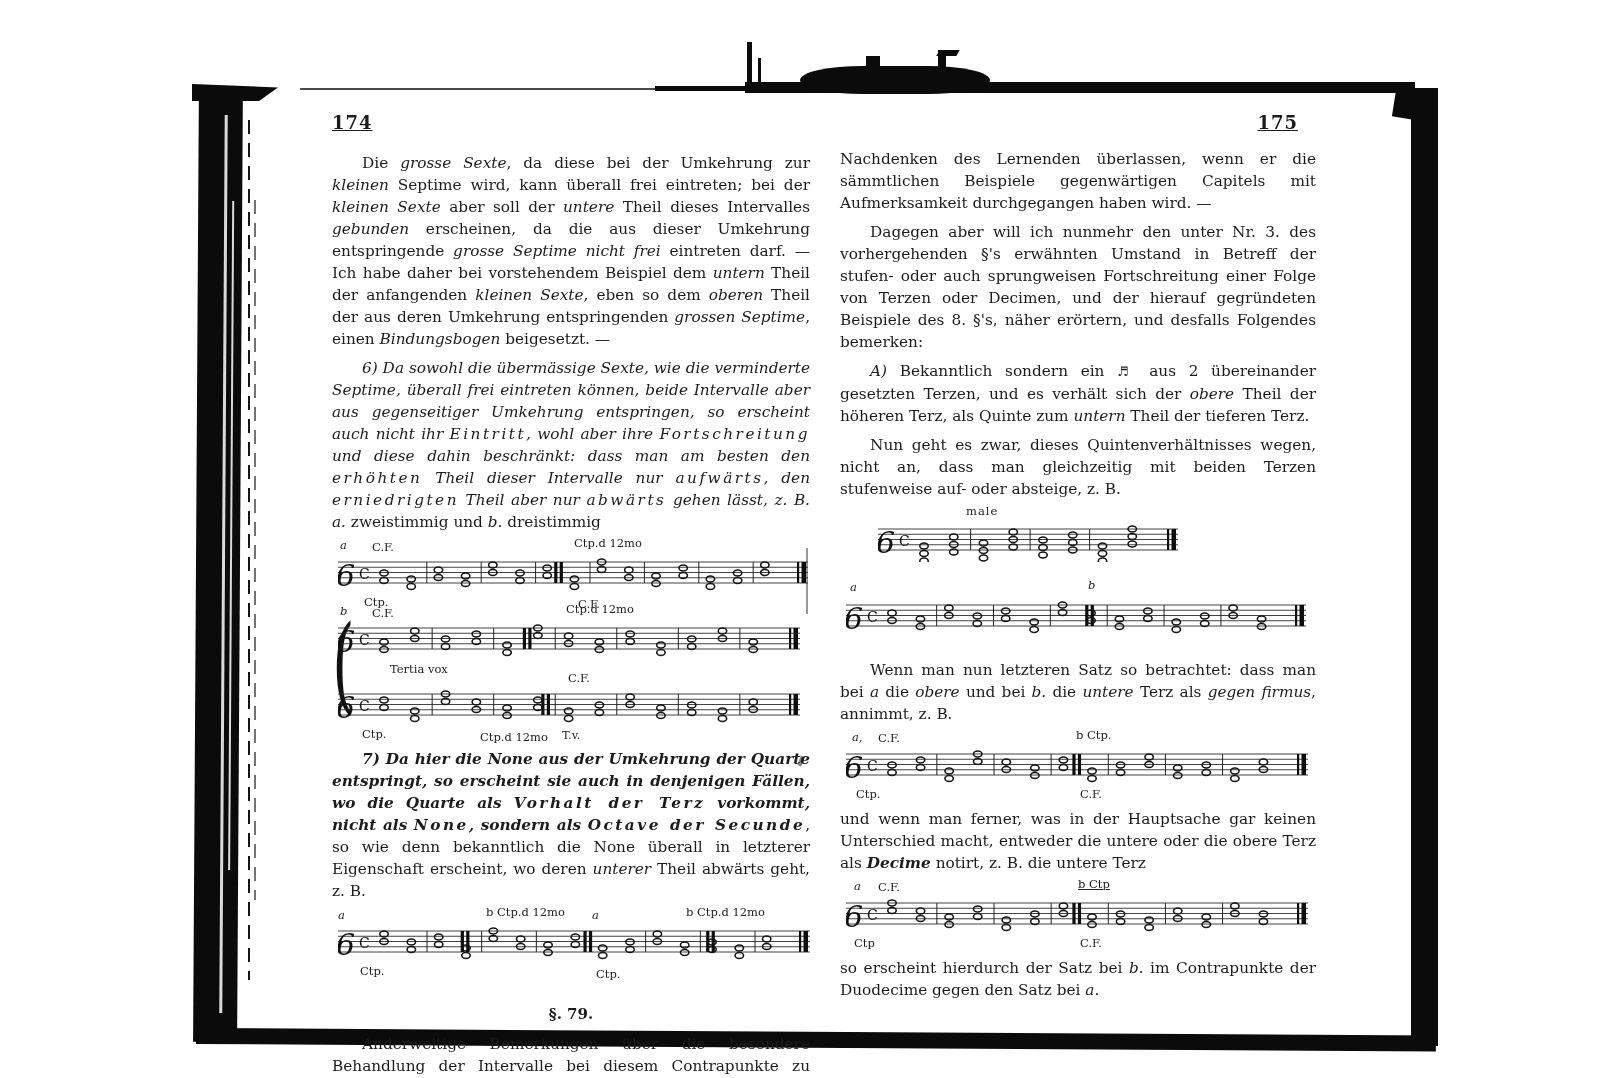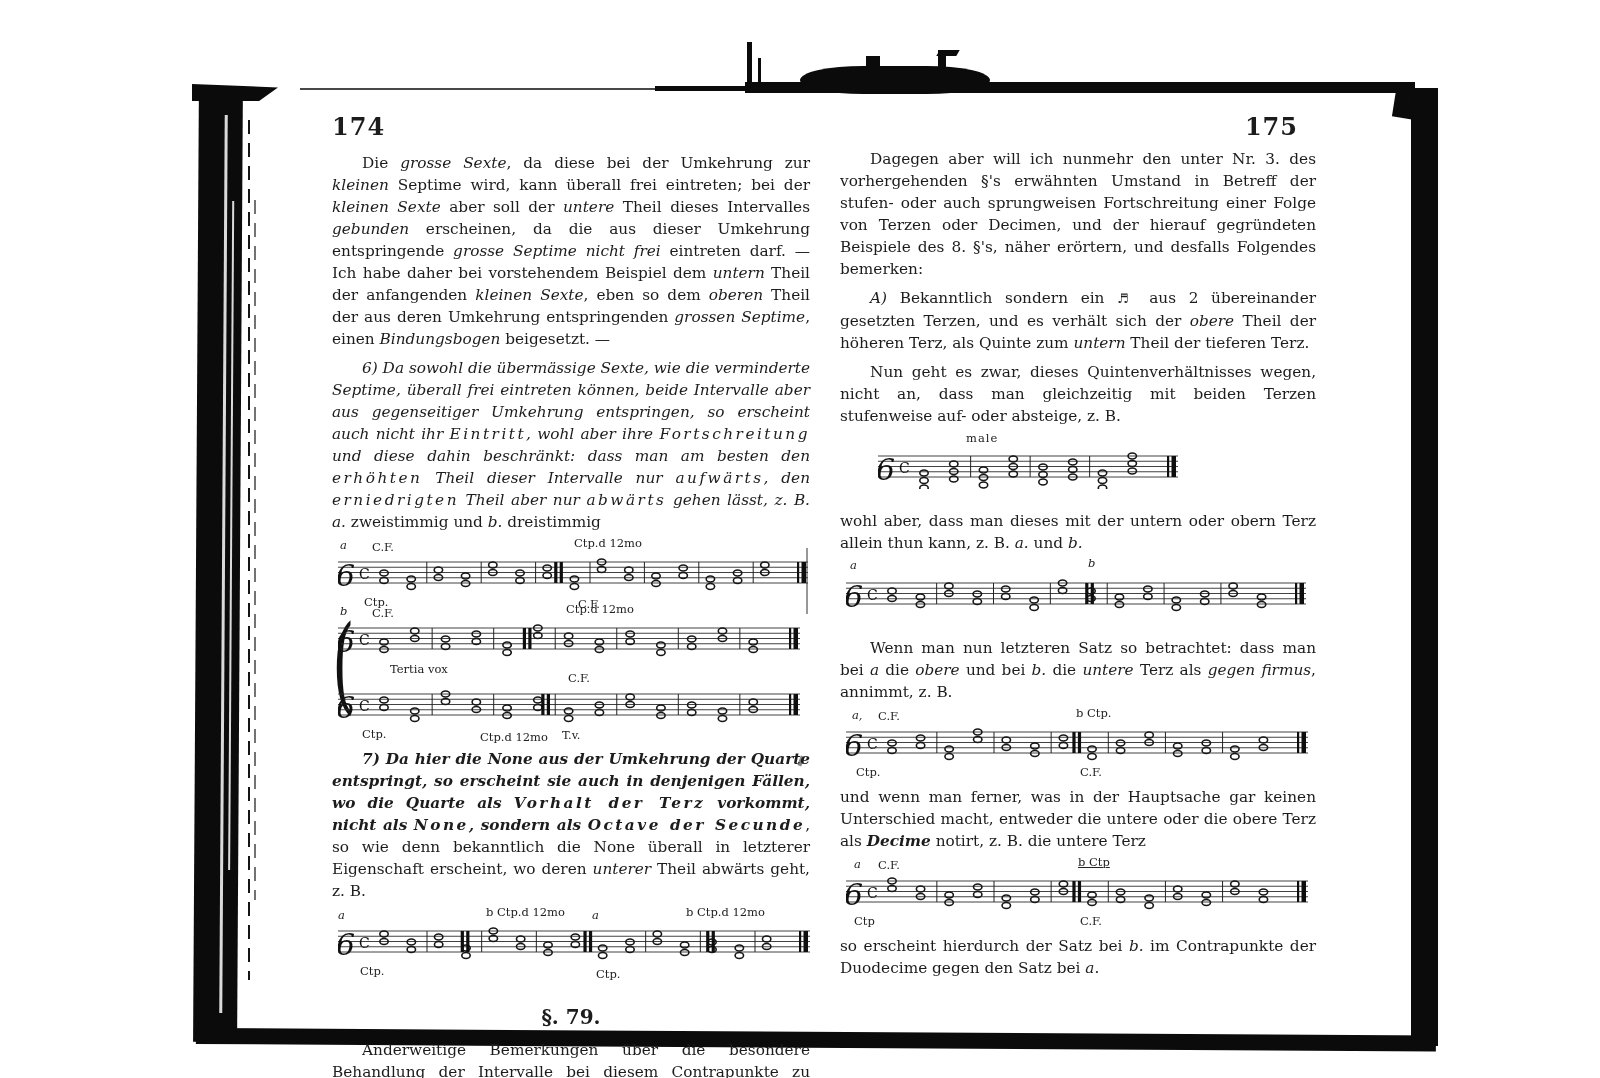--- a/index.html
+++ b/index.html
@@ -22,30 +22,30 @@
   #frame-right{left:1411px;top:88px;width:27px;height:958px;}
   #frame-right-notch{left:1394px;top:90px;width:20px;height:28px;transform:rotate(9deg);}
   #frame-bottom{left:196px;top:1028px;width:1240px;height:16px;transform:rotate(.35deg);transform-origin:left top;}
   #gutter-shadow{left:806px;top:548px;width:2px;height:66px;background:#444;opacity:.55;}
   #gutter-mark{left:799px;top:756px;width:4px;height:10px;background:#333;opacity:.6;transform:rotate(20deg);}
 
   
   .page{position:absolute;top:112px;}
   #page-left{left:332px;width:478px;}
   #page-right{left:840px;width:476px;}
-  .pagenum{font-weight:bold;font-size:24px;letter-spacing:1px;height:24px;}
+  .pagenum{font-weight:bold;font-size:18px;letter-spacing:1px;height:24px;text-decoration:underline;}
   #page-left .pagenum{margin-bottom:16px;}
   #page-right .pagenum{text-align:right;padding-right:18px;margin-bottom:12px;}
   p.para{font-size:15.3px;line-height:22px;text-align:justify;margin:0 0 7px 0;text-indent:30px;}
   p.noindent{text-indent:0;}
   .it{font-style:italic;}
   .bd{font-weight:bold;}
   .ls{letter-spacing:2.5px;}
   .sym{font-family:"DejaVu Sans",sans-serif;font-size:13px;}
-  .sect{text-align:center;font-weight:bold;font-size:20px;margin:30px 0 10px 0;}
+  .sect{text-align:center;font-weight:bold;font-size:15px;margin:30px 0 10px 0;}
 
   
   .mex{position:relative;margin:6px 0 10px 6px;}
   .mrow{position:relative;padding:13px 0 11px 0;}
   .mlab{position:absolute;font-size:11.5px;white-space:nowrap;color:#222;line-height:12px;}
   .mlab.it{font-style:italic;}
   .staff{display:block;}
   .brace{position:absolute;left:-15px;top:6px;font-size:104px;color:#111;transform:scaleX(.55);font-weight:normal;line-height:1;}
 </style>
 </head>
@@ -315,20 +315,21 @@
   </div>
 
   <div class="sect">§. 79.</div>
 
   <p class="para"><span>Anderweitige Bemerkungen über die besondere Behandlung der Intervalle bei diesem Contrapunkte zu machen, will ich dem eigenen</span></p>
 </div>
 
 <div class="page" id="page-right">
   <div class="pagenum">175</div>
 
+  <p class="para noindent"><span>Nachdenken des Lernenden überlassen, wenn er die sämmtlichen Beispiele gegenwärtigen Capitels mit Aufmerksamkeit durchgegangen haben wird. —</span></p>
   <p class="para"><span>Dagegen aber will ich nunmehr den unter Nr. 3. des vorhergehenden §'s erwähnten Umstand in Betreff der stufen- oder auch sprungweisen Fortschreitung einer Folge von Terzen oder Decimen, und der hierauf gegründeten Beispiele des 8. §'s, näher erörtern, und desfalls Folgendes bemerken:</span></p>
   <p class="para"><span class="it">A)</span><span> Bekanntlich sondern ein </span><span class="sym">♬</span><span> aus 2 übereinander gesetzten Terzen, und es verhält sich der </span><span class="it">obere</span><span> Theil der höheren Terz, als Quinte zum </span><span class="it">untern</span><span> Theil der tieferen Terz.</span></p>
   <p class="para"><span>Nun geht es zwar, dieses Quintenverhältnisses wegen, nicht an, dass man gleichzeitig mit beiden Terzen stufenweise auf- oder absteige, z. B.</span></p>
 
   <div class="mex" style="margin-left:38px;">
     <div class="mrow">
       <span class="mlab" style="left:88px;top:-2px;letter-spacing:1px;">male</span>
       <svg class="staff" width="300" height="42" viewBox="0 0 300 42">
           <line x1="0" y1="9" x2="300" y2="9" stroke="#2c2c2c" stroke-width="0.9"></line>
           <line x1="0" y1="14.25" x2="300" y2="14.25" stroke="#2c2c2c" stroke-width="0.9"></line>
@@ -363,21 +364,20 @@
           <ellipse cx="224.5" cy="41" rx="4.2" ry="3" fill="none" stroke="#161616" stroke-width="1.6"></ellipse>
           <ellipse cx="254.25" cy="9" rx="4.2" ry="3" fill="none" stroke="#161616" stroke-width="1.6"></ellipse>
           <ellipse cx="254.25" cy="16.5" rx="4.2" ry="3" fill="none" stroke="#161616" stroke-width="1.6"></ellipse>
           <ellipse cx="254.25" cy="24" rx="4.2" ry="3" fill="none" stroke="#161616" stroke-width="1.6"></ellipse>
           <rect x="289" y="9" width="2.2" height="21" fill="#0e0e0e"></rect>
           <rect x="293.5" y="9" width="4.5" height="21" fill="#0e0e0e"></rect>
         </svg>
     </div>
   </div>
 
-  <p class="para noindent"><span>wohl aber, dass man dieses mit der untern oder obern Terz allein thun kann, z. B. </span><span class="it">a.</span><span> und </span><span class="it">b.</span></p>
 
   <div class="mex">
     <div class="mrow">
       <span class="mlab it" style="left:4px;top:-2px;">a</span>
       <span class="mlab it" style="left:242px;top:-4px;">b</span>
       <svg class="staff" width="460" height="42" viewBox="0 0 460 42">
           <line x1="0" y1="9" x2="460" y2="9" stroke="#2c2c2c" stroke-width="0.9"></line>
           <line x1="0" y1="14.25" x2="460" y2="14.25" stroke="#2c2c2c" stroke-width="0.9"></line>
           <line x1="0" y1="19.5" x2="460" y2="19.5" stroke="#2c2c2c" stroke-width="0.9"></line>
           <line x1="0" y1="24.75" x2="460" y2="24.75" stroke="#2c2c2c" stroke-width="0.9"></line>

